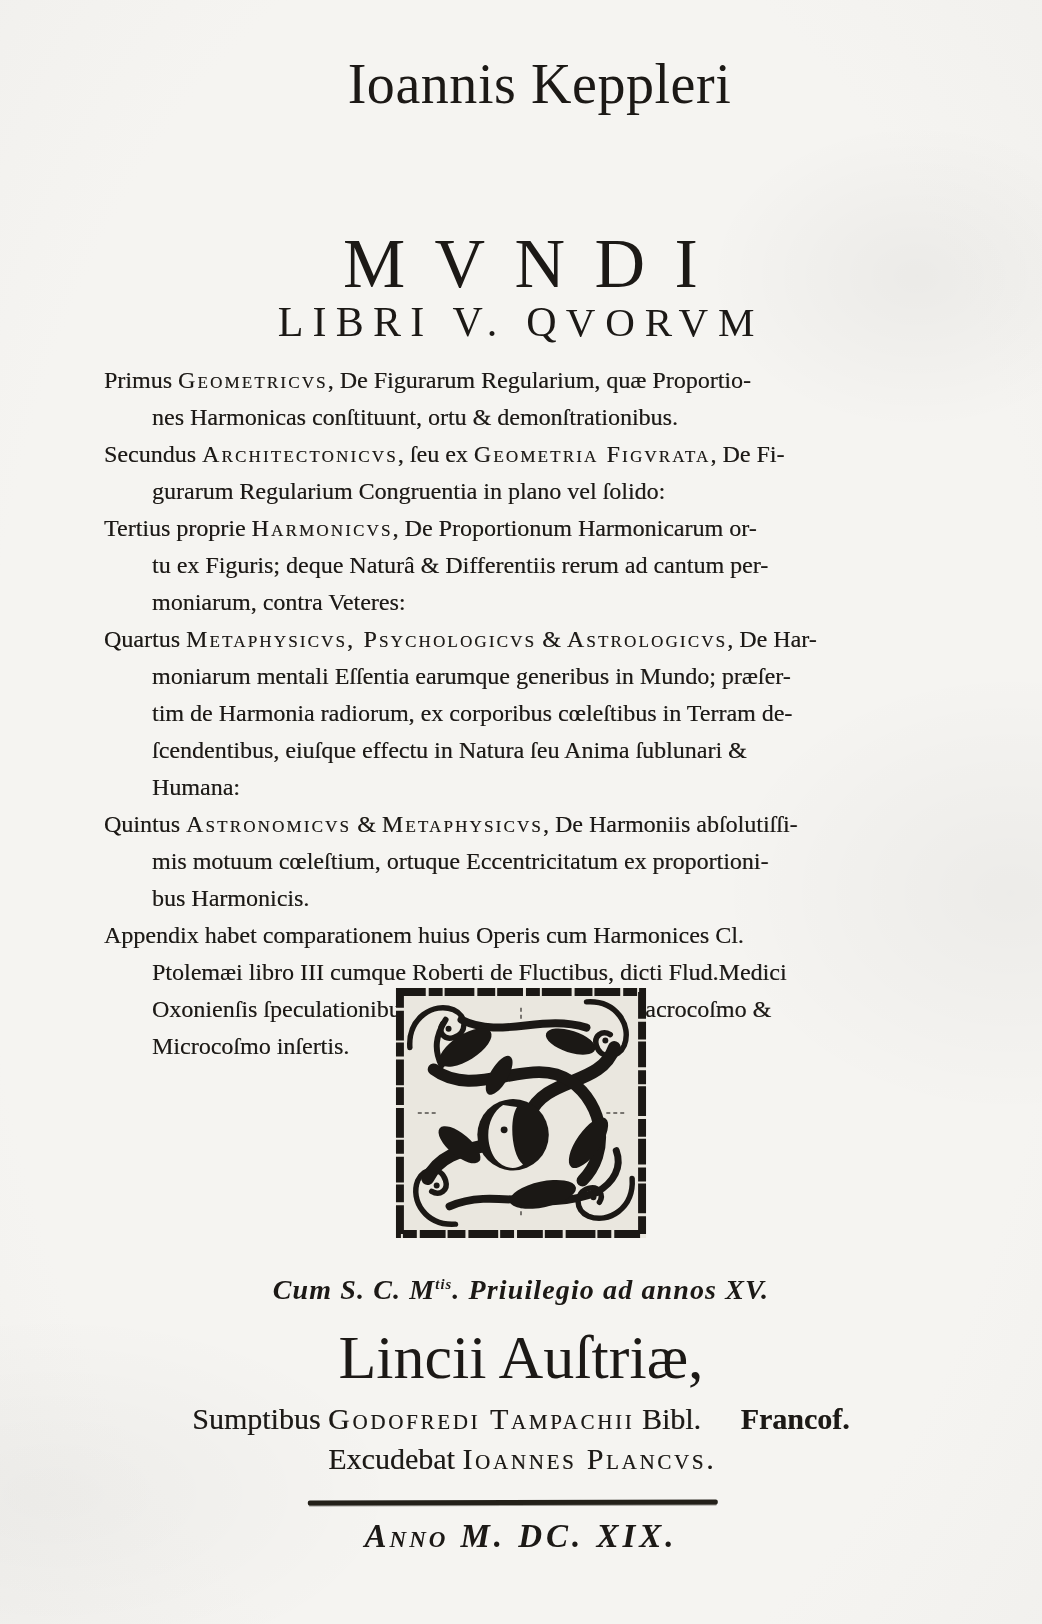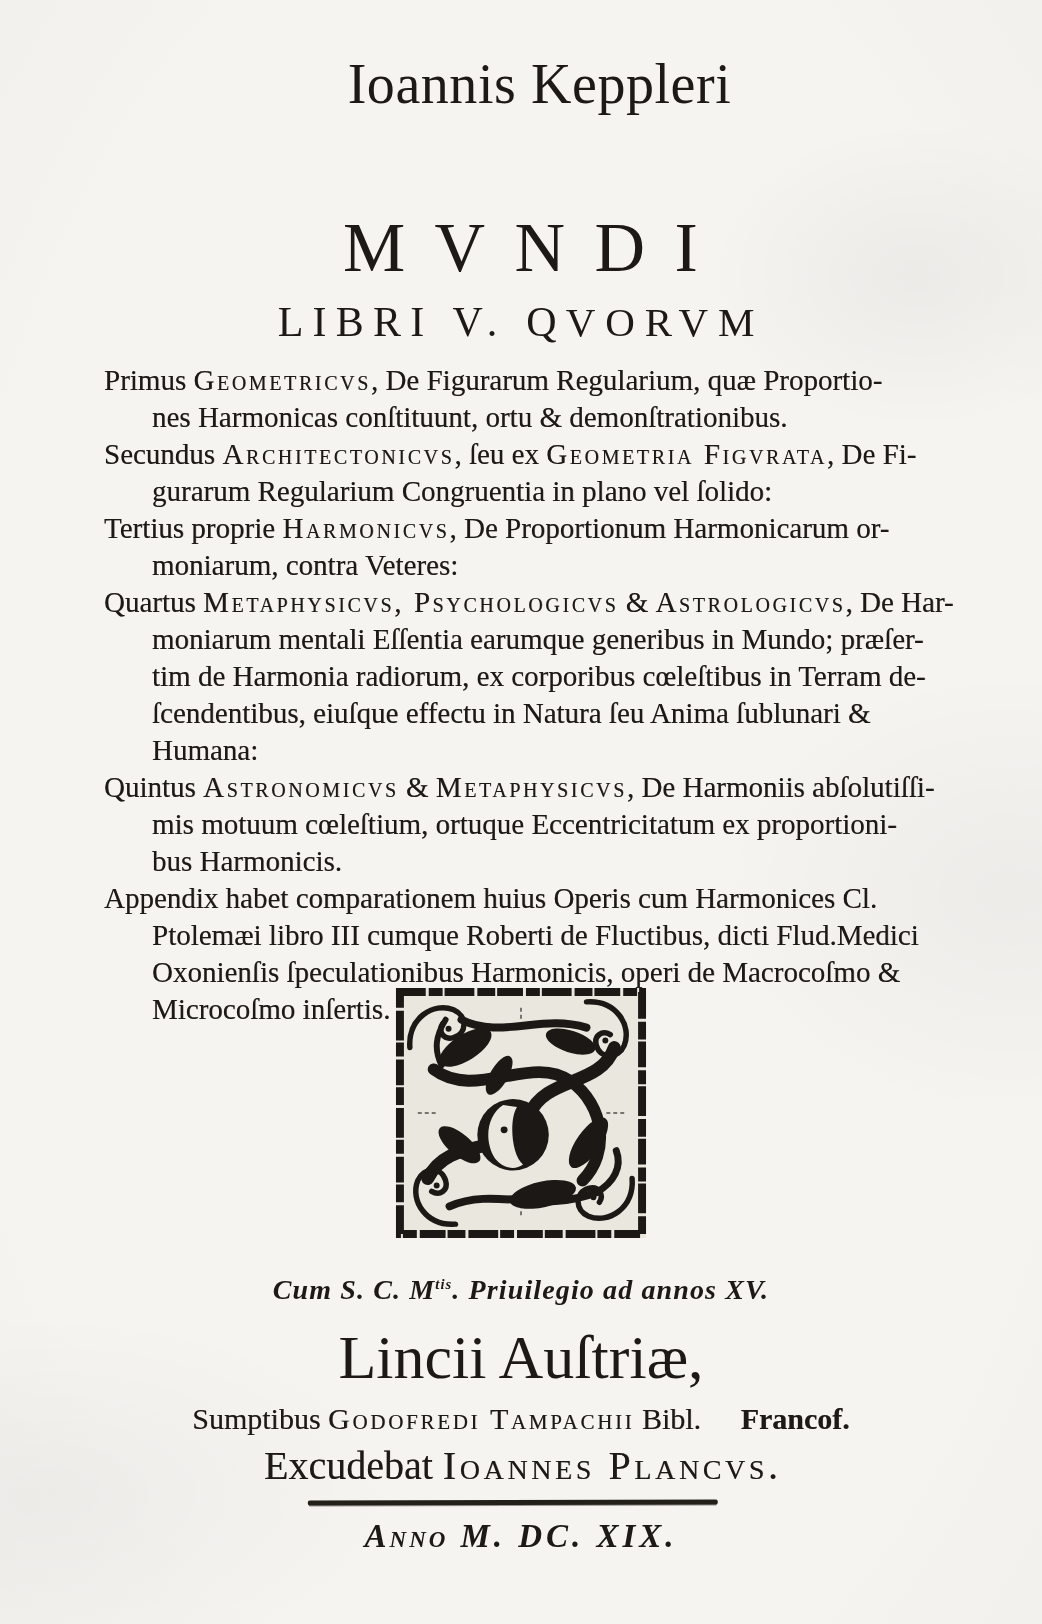--- a/index.html
+++ b/index.html
@@ -15,27 +15,27 @@
       radial-gradient(ellipse 300px 220px at 88% 17%, rgba(0,0,0,0.04), transparent 70%),
       radial-gradient(ellipse 420px 320px at 97% 55%, rgba(0,0,0,0.035), transparent 70%),
       radial-gradient(ellipse 500px 260px at 5% 92%, rgba(0,0,0,0.03), transparent 70%),
       radial-gradient(ellipse 900px 1500px at 50% 50%, #f5f4f1 60%, #eeedea 100%),
       #f3f2ef;
   }
   .center{position:absolute;left:0;right:0;text-align:center;}
 
   .author{top:52px;font-size:56px;letter-spacing:0.01em;padding-left:37px;}
   .title-main{top:120px;font-size:96px;letter-spacing:0.20em;white-space:nowrap;}
-  .title-sub{top:208px;font-size:70px;letter-spacing:0.42em;white-space:nowrap;padding-left:28px;}
+  .title-sub{top:224px;font-size:70px;letter-spacing:0.42em;white-space:nowrap;padding-left:28px;}
   .libri{top:298px;font-size:42px;letter-spacing:0.22em;white-space:nowrap;}
   .libri .libri-small{font-size:41px;letter-spacing:0.24em;}
 
   .books{
     position:absolute;top:362px;left:104px;width:850px;
-    font-size:29px;line-height:37px;text-align:left;
+    font-size:24px;line-height:37px;text-align:left;
     text-shadow:0.35px 0.25px 0.35px rgba(30,25,20,0.5);
   }
   .para{margin:0;}
   .line{display:block;white-space:nowrap;}
   .line.cont{padding-left:48px;}
   .sc{font-variant:small-caps;letter-spacing:0.09em;}
   .bd{font-weight:700;margin-left:32px;}
 
   .ornament{
     position:absolute;top:982px;left:50%;transform:translateX(-50%);
@@ -44,21 +44,21 @@
 
   .privilege{
     top:1274px;font-size:28px;font-style:italic;font-weight:700;
     letter-spacing:0.04em;white-space:nowrap;
   }
   .privilege sup{font-size:0.52em;}
 
   .place{top:1322px;font-size:62px;}
   .publisher{top:1402px;font-size:30px;white-space:nowrap;
     text-shadow:0.35px 0.25px 0.35px rgba(30,25,20,0.5);}
-  .printer{top:1442px;font-size:40px;white-space:nowrap;
+  .printer{top:1442px;font-size:30px;white-space:nowrap;
     text-shadow:0.35px 0.25px 0.35px rgba(30,25,20,0.5);}
 
   .rule{
     position:absolute;top:1500px;left:50%;transform:translateX(-52%) skewY(-0.15deg);
     width:410px;height:5px;background:#232019;border-radius:2px;
     box-shadow:0 2px 0 -1px rgba(35,32,25,0.45);
   }
   .anno{top:1518px;font-size:33px;font-style:italic;font-weight:700;
     letter-spacing:0.12em;white-space:nowrap;}
 </style>
@@ -78,20 +78,21 @@
       <div class="para">
         <div class="line"><span>Primus </span><span class="sc">Geometricvs</span><span>, De Figurarum Regularium, quæ Proportio-</span></div>
         <div class="line cont"><span>nes Harmonicas conſtituunt, ortu &amp; demonſtrationibus.</span></div>
       </div>
       <div class="para">
         <div class="line"><span>Secundus </span><span class="sc">Architectonicvs</span><span>, ſeu ex </span><span class="sc">Geometria Figvrata</span><span>, De Fi-</span></div>
         <div class="line cont"><span>gurarum Regularium Congruentia in plano vel ſolido:</span></div>
       </div>
       <div class="para">
         <div class="line"><span>Tertius proprie </span><span class="sc">Harmonicvs</span><span>, De Proportionum Harmonicarum or-</span></div>
+        <div class="line cont"><span>tu ex Figuris; deque Naturâ &amp; Differentiis rerum ad cantum per-</span></div>
         <div class="line cont"><span>moniarum, contra Veteres:</span></div>
       </div>
       <div class="para">
         <div class="line"><span>Quartus </span><span class="sc">Metaphysicvs, Psychologicvs</span><span> &amp; </span><span class="sc">Astrologicvs</span><span>, De Har-</span></div>
         <div class="line cont"><span>moniarum mentali Eſſentia earumque generibus in Mundo; præſer-</span></div>
         <div class="line cont"><span>tim de Harmonia radiorum, ex corporibus cœleſtibus in Terram de-</span></div>
         <div class="line cont"><span>ſcendentibus, eiuſque effectu in Natura ſeu Anima ſublunari &amp;</span></div>
         <div class="line cont"><span>Humana:</span></div>
       </div>
       <div class="para">

